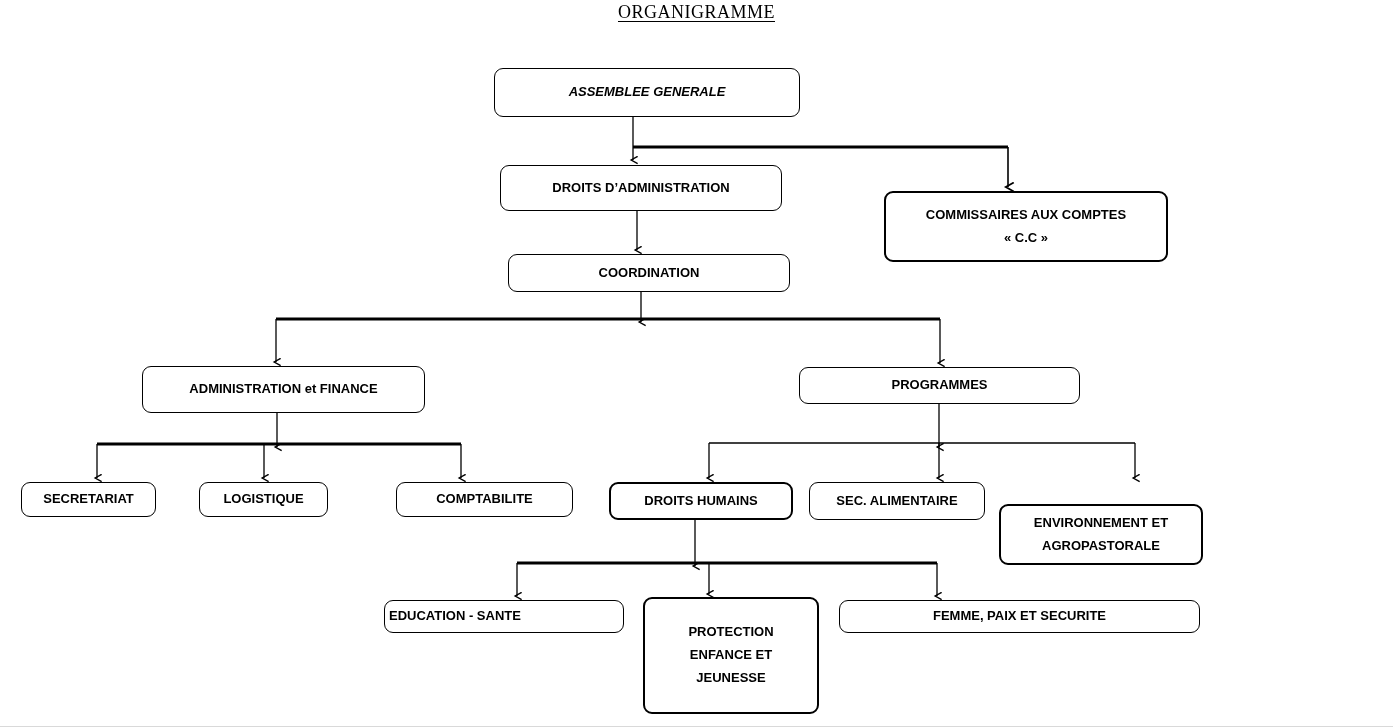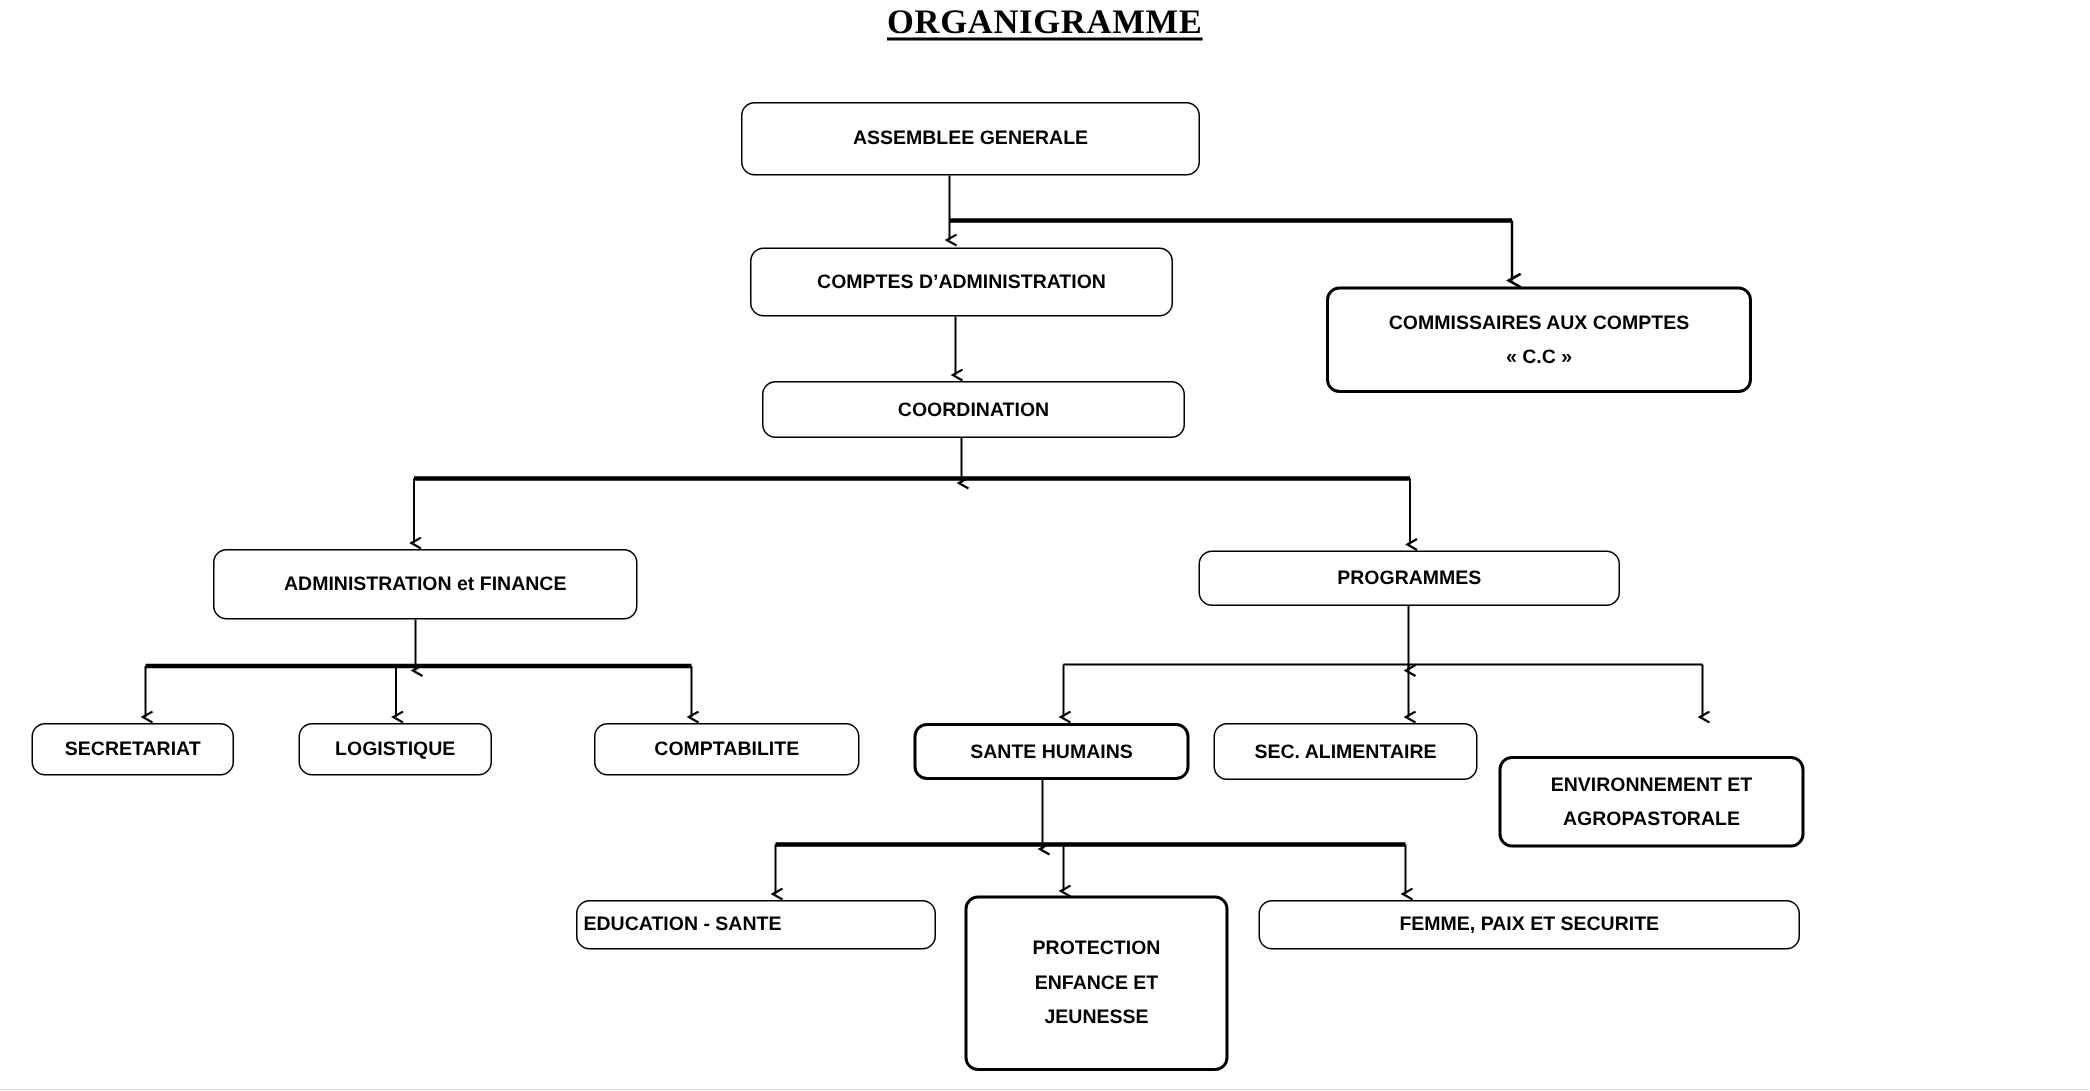--- a/index.html
+++ b/index.html
@@ -15,22 +15,22 @@
     overflow: hidden;
     font-family: "Liberation Sans", sans-serif;
   }
   #chart-title {
     position: absolute;
     left: 0;
     top: 2px;
     width: 1393px;
     text-align: center;
     font-family: "Liberation Serif", serif;
-    font-weight: bold;
-    font-size: 23px;
+    font-weight: normal;
+    font-size: 18px;
     letter-spacing: 0.5px;
     color: #000000;
   }
   #chart-title span {
     text-decoration: underline;
     text-underline-offset: 3px;
   }
   .node {
     position: absolute;
     box-sizing: border-box;
@@ -119,26 +119,26 @@
     <path d="M939,443 L939,478" fill="none" stroke="#000000" stroke-width="1.3" marker-end="url(#arrow)"></path>
     <path d="M1135,443 L1135,478" fill="none" stroke="#000000" stroke-width="1.3" marker-end="url(#arrow)"></path>
 
     <path d="M695,520 L695,566" fill="none" stroke="#000000" stroke-width="1.3" marker-end="url(#arrow)"></path>
     <path d="M517,563 L937,563" fill="none" stroke="#000000" stroke-width="3"></path>
     <path d="M517,563 L517,596" fill="none" stroke="#000000" stroke-width="1.3" marker-end="url(#arrow)"></path>
     <path d="M709,563 L709,594" fill="none" stroke="#000000" stroke-width="1.3" marker-end="url(#arrow)"></path>
     <path d="M937,563 L937,596" fill="none" stroke="#000000" stroke-width="1.3" marker-end="url(#arrow)"></path>
   </svg>
 
-  <div class="node" style="left:494px; top:68px; width:306px; height:49px;">
+  <div class="node" style="left:494px; top:68px; width:306px; height:49px;font-style:italic;">
     <span>ASSEMBLEE GENERALE</span>
   </div>
 
   <div class="node" style="left:500px; top:165px; width:282px; height:46px;">
-    <span>COMPTES D’ADMINISTRATION</span>
+    <span>DROITS D’ADMINISTRATION</span>
   </div>
 
   <div class="node thick" style="left:884px; top:191px; width:284px; height:71px;">
     <span class="lines">
       <span class="l">COMMISSAIRES AUX COMPTES</span>
       <span class="l">« C.C »</span>
     </span>
   </div>
 
   <div class="node" style="left:508px; top:254px; width:282px; height:38px;">
@@ -159,21 +159,21 @@
 
   <div class="node" style="left:199px; top:482px; width:129px; height:35px;">
     <span>LOGISTIQUE</span>
   </div>
 
   <div class="node" style="left:396px; top:482px; width:177px; height:35px;">
     <span>COMPTABILITE</span>
   </div>
 
   <div class="node thick" style="left:609px; top:482px; width:184px; height:38px;">
-    <span>SANTE HUMAINS</span>
+    <span>DROITS HUMAINS</span>
   </div>
 
   <div class="node" style="left:809px; top:482px; width:176px; height:38px;">
     <span>SEC. ALIMENTAIRE</span>
   </div>
 
   <div class="node thick" style="left:999px; top:482px; width:204px; height:61px;margin-top:22px;">
     <span class="lines">
       <span class="l">ENVIRONNEMENT ET</span>
       <span class="l">AGROPASTORALE</span>

